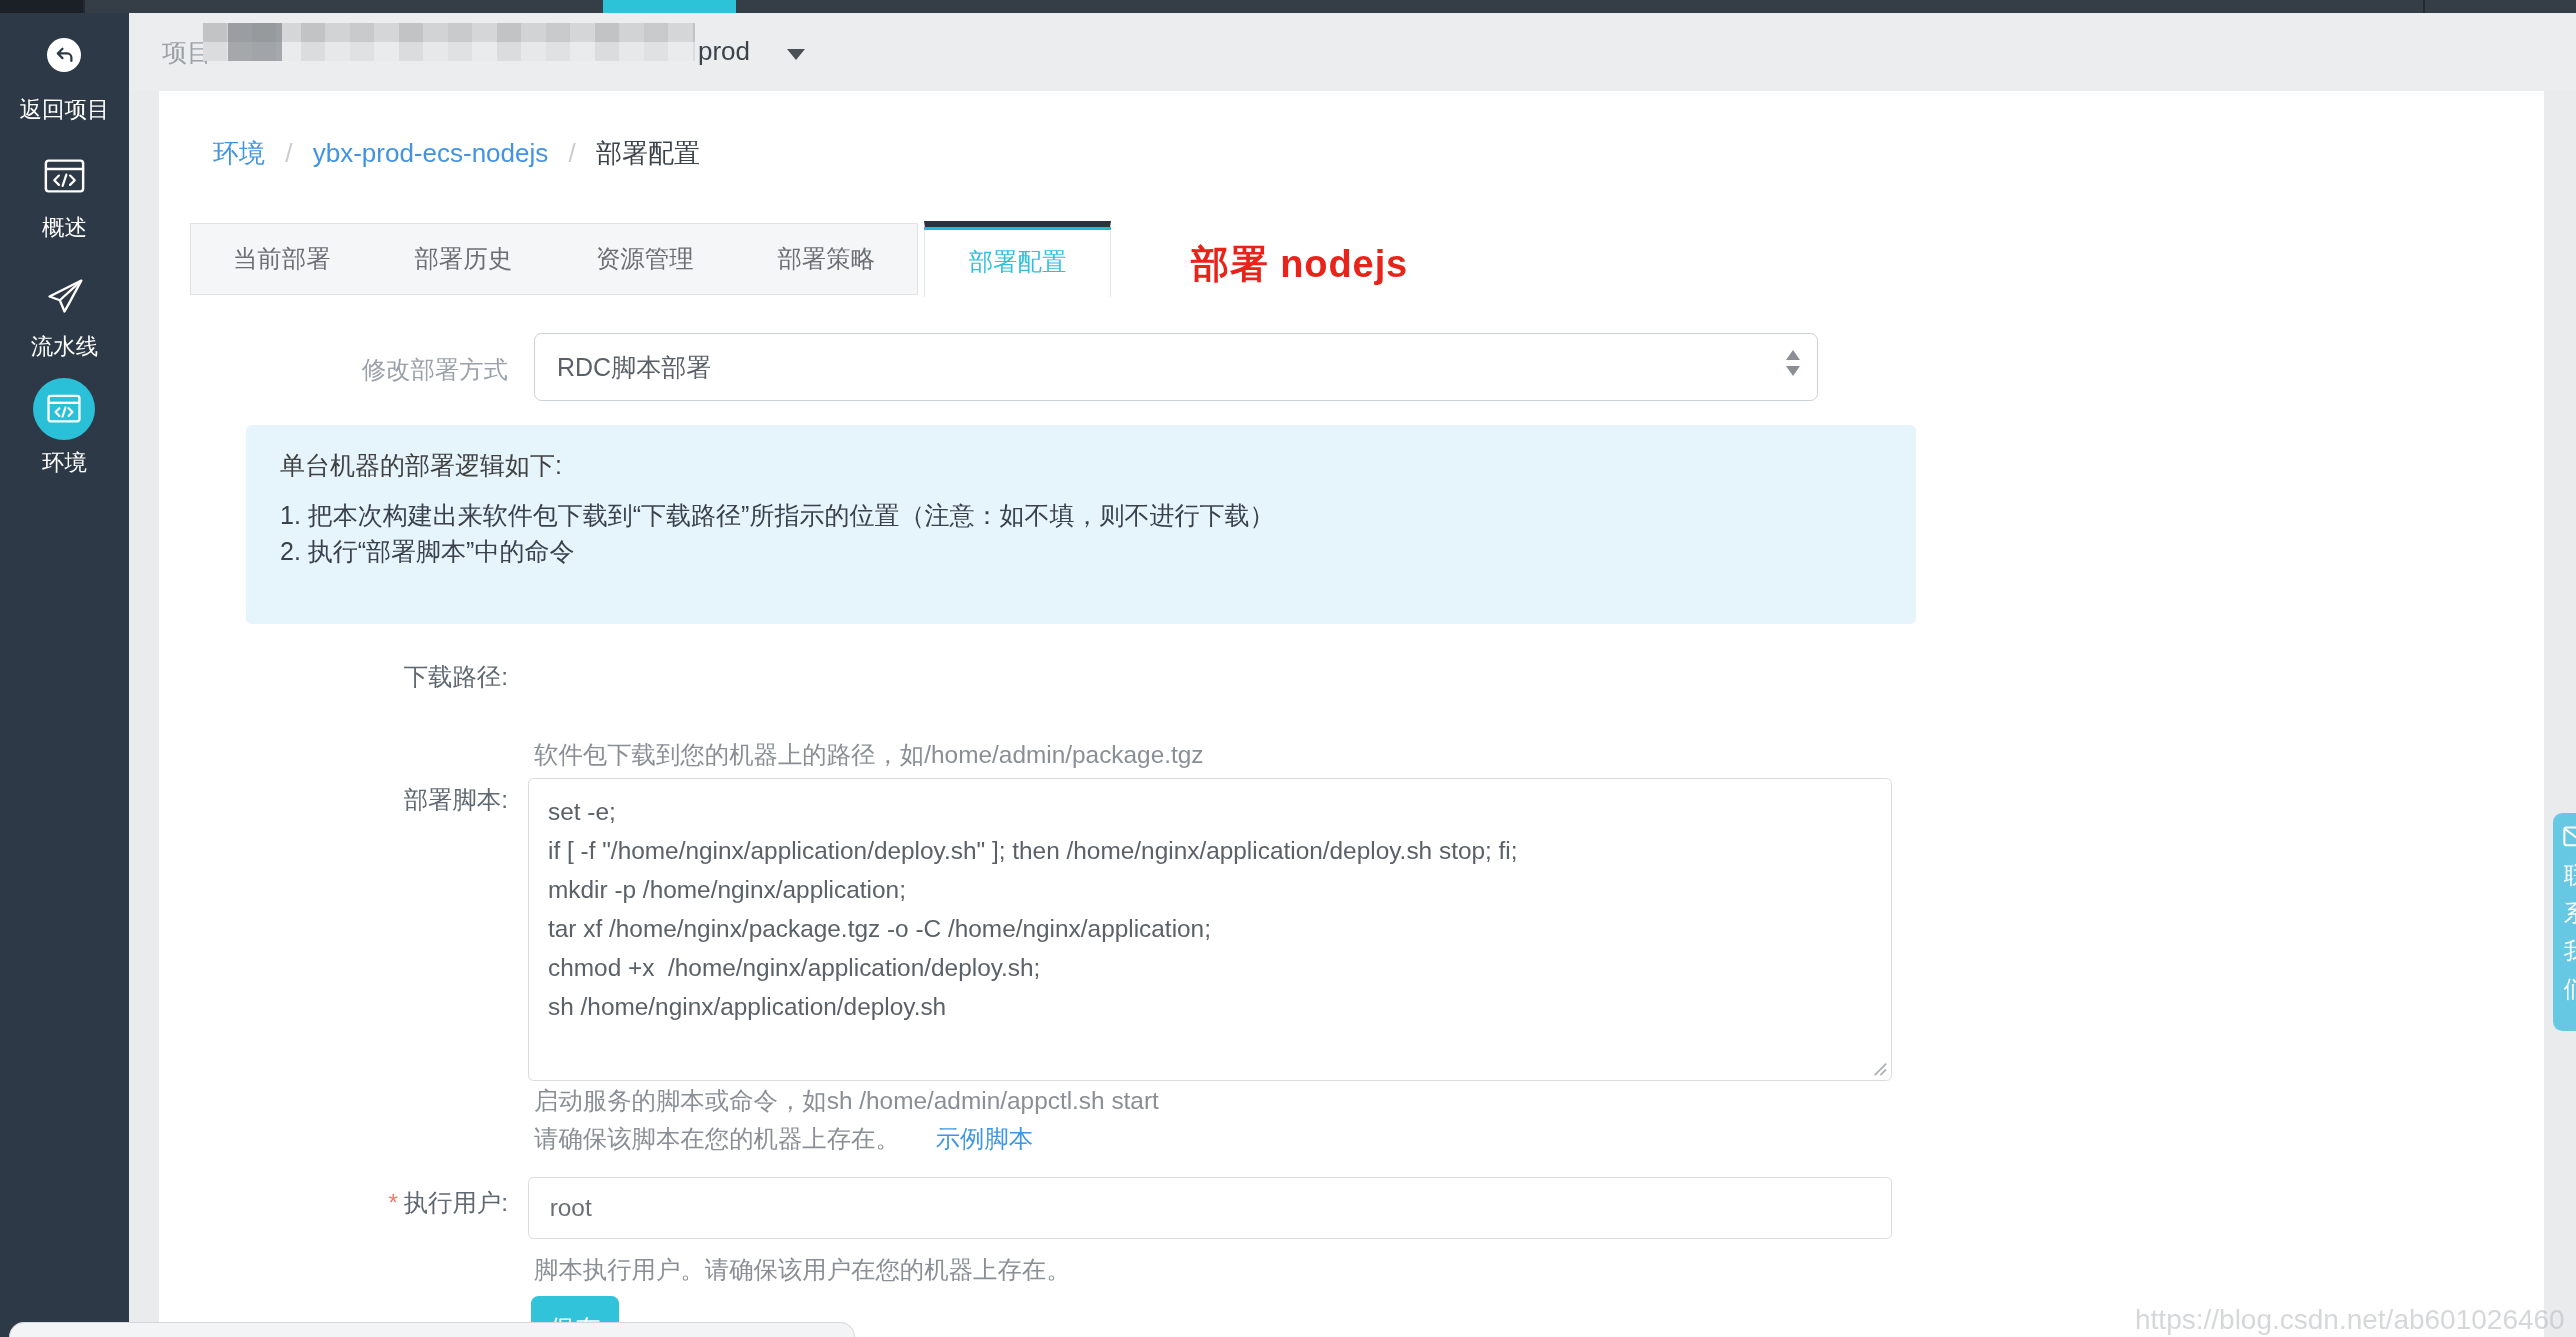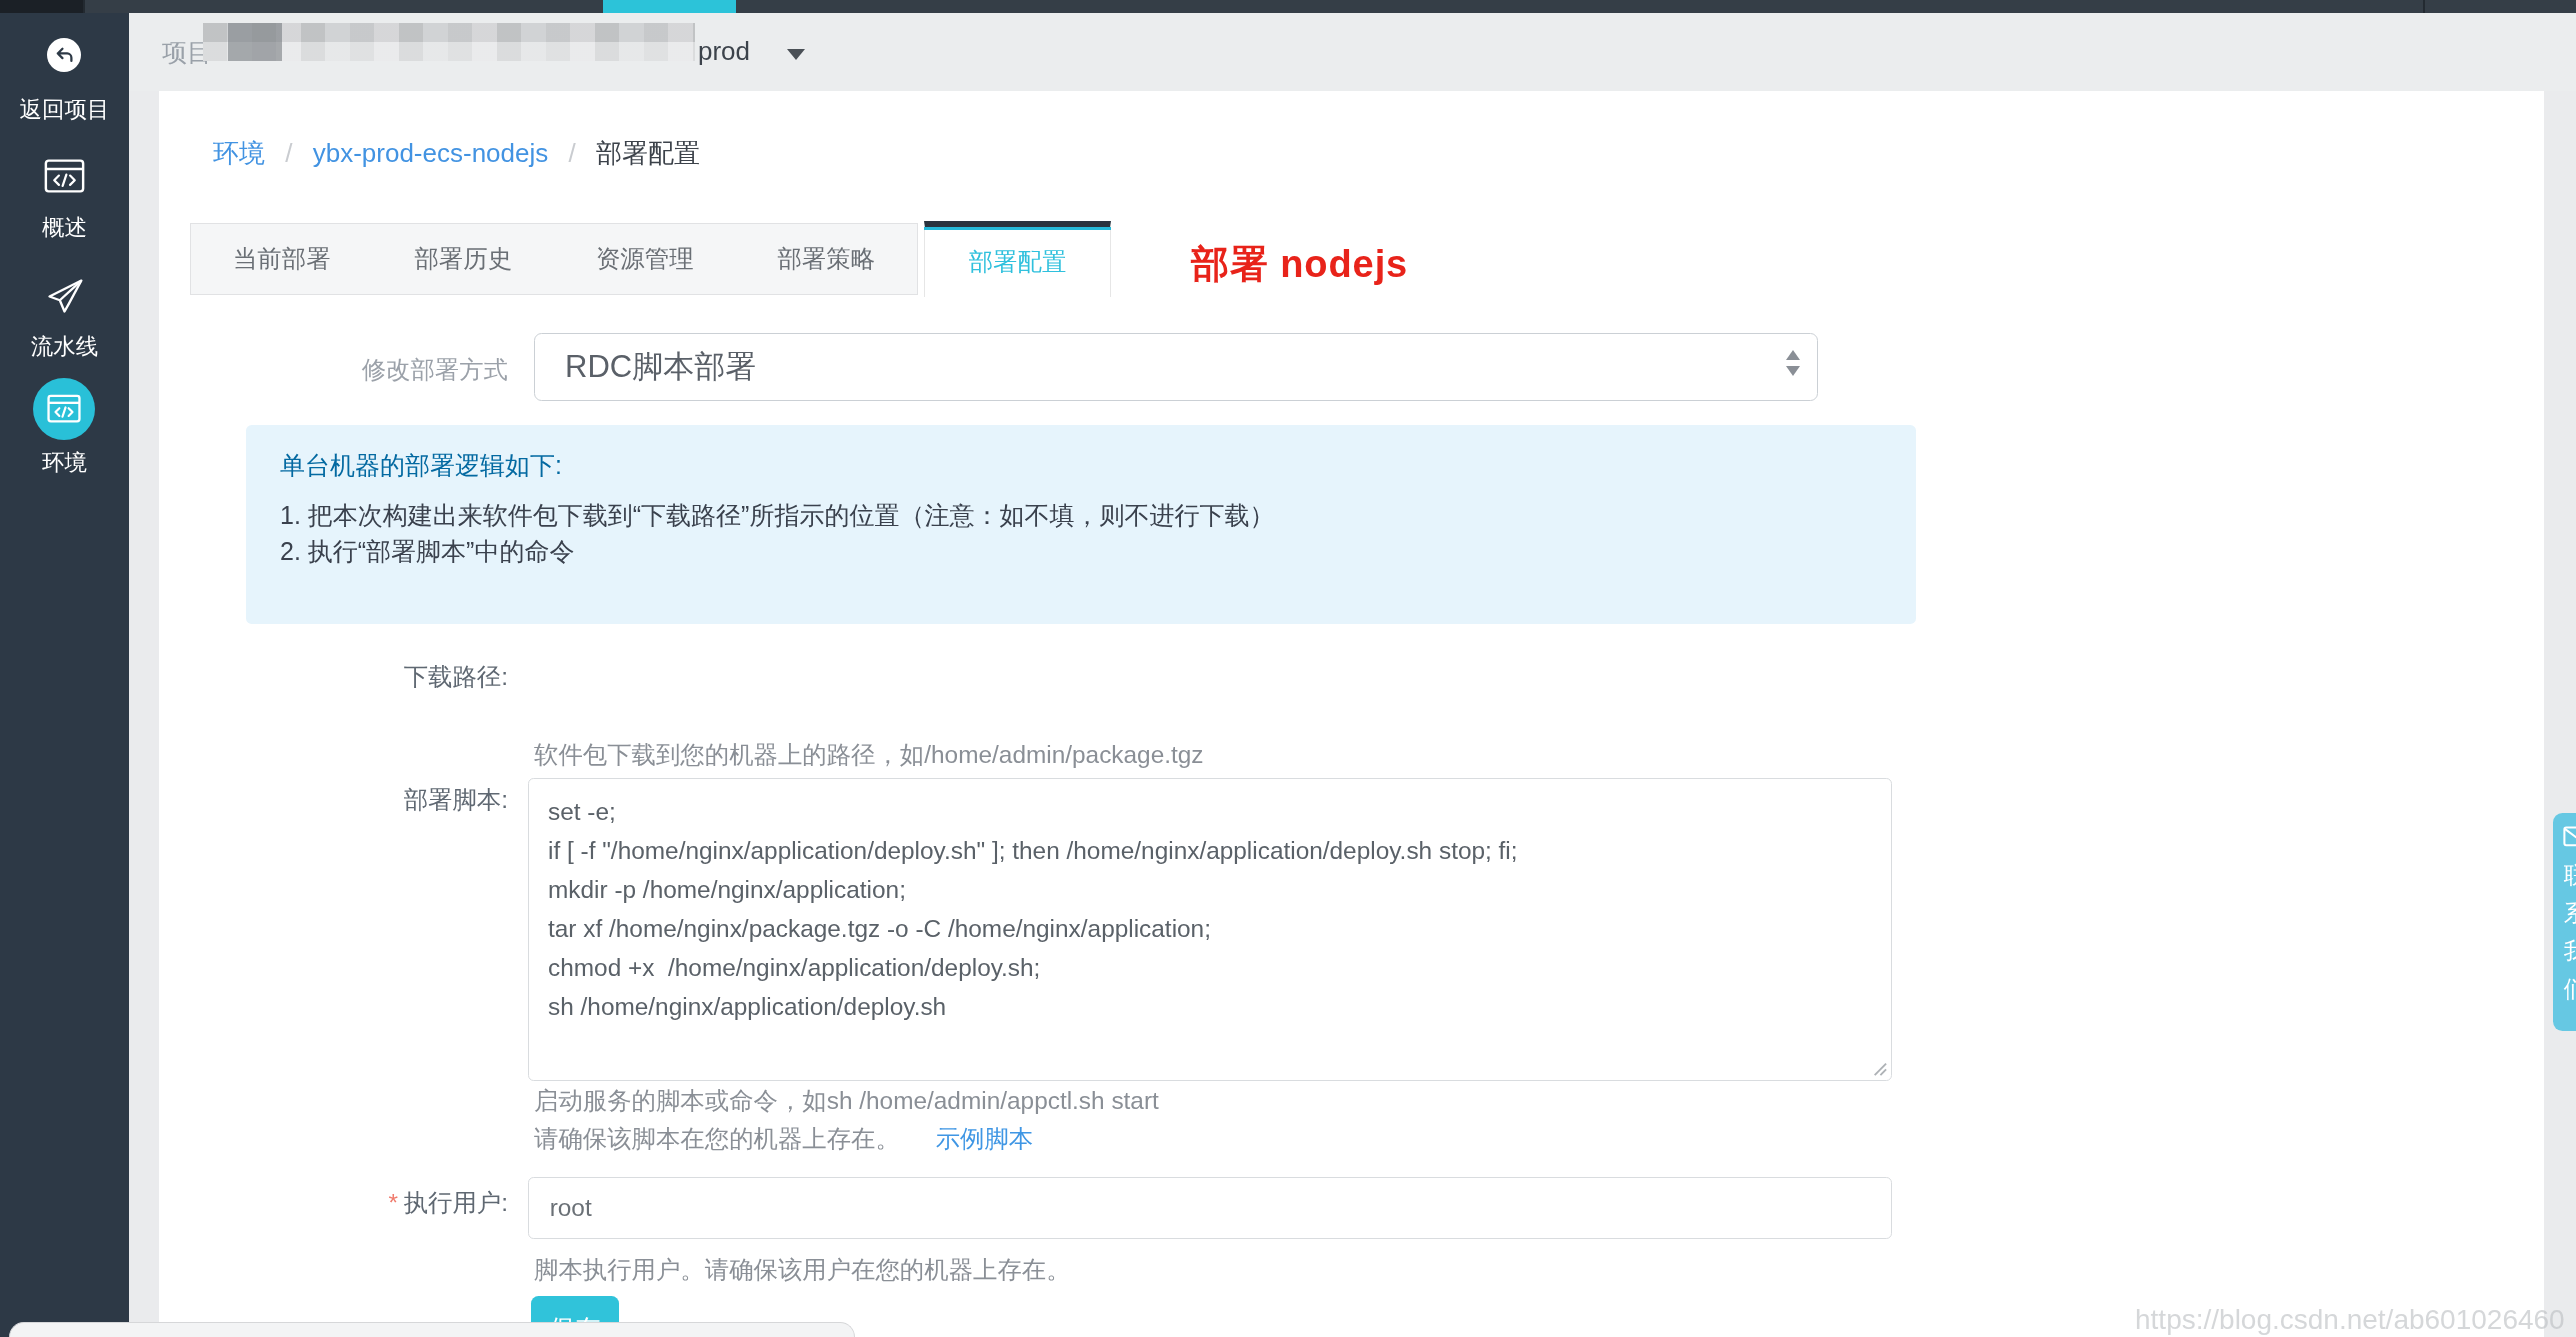--- a/index.html
+++ b/index.html
@@ -50,27 +50,27 @@
   .tab-active .cyanline{position:absolute;left:-0.9px;top:0;width:187px;height:2.8px;background:#25b8d8;}
   .tab-active .txt{position:absolute;left:0;top:0;width:100%;height:100%;display:flex;align-items:center;justify-content:center;
     font-size:24.4px;color:#2fc0dd;}
   .annotation{position:absolute;left:1032px;top:148px;font-size:38px;font-weight:bold;color:#e8231a;letter-spacing:0.9px;}
   
   .flabel{position:absolute;width:310px;text-align:right;font-size:24.4px;color:#5f6872;}
   .flabel.light{color:#9ba1a9;}
   .req{color:#f07b6d;margin-right:5.6px;font-size:24.4px;}
   .select{position:absolute;left:375px;top:242px;width:1284px;height:68px;background:#fff;
     border:0.9px solid #cbd0d5;border-radius:7.5px;box-sizing:border-box;cursor:pointer;
-    display:flex;align-items:center;padding-left:30px;font-size:31px;color:#5a6068;}
+    display:flex;align-items:center;padding-left:22px;font-size:25px;color:#5a6068;}
   .spinner{position:absolute;right:17px;top:16px;display:flex;flex-direction:column;gap:5.6px;}
   .spin-up{width:0;height:0;border-left:7.5px solid transparent;border-right:7.5px solid transparent;border-bottom:10.3px solid #8a8f96;}
   .spin-dn{width:0;height:0;border-left:7.5px solid transparent;border-right:7.5px solid transparent;border-top:10.3px solid #8a8f96;}
   .infobox{position:absolute;left:87px;top:334px;width:1670px;height:199px;background:#e6f4fc;border-radius:5.6px;
     box-sizing:border-box;padding:24.4px 0 0 34px;font-size:25px;color:#3a414d;line-height:32px;}
-  .ib-title{color:#0369a1;margin-bottom:17px;}
+  .ib-title{color:#404040;margin-bottom:17px;}
   .ib-line{margin-bottom:1.9px;line-height:34px;}
   .ib-footer{margin-top:22.5px;}
   .ib-link{color:#4aa3d9;cursor:pointer;}
   .tinput{position:absolute;left:369px;width:1364px;height:62px;background:#fff;border:0.9px solid #d9dcdf;border-radius:5.6px;
     box-sizing:border-box;padding:0 0 0 20.7px;font-size:24.4px;color:#6a7076;
     font-family:"Liberation Sans","DejaVu Sans",sans-serif;outline:none;}
   .help{position:absolute;left:375px;font-size:24.4px;color:#8a8f96;}
   .script-wrap{position:absolute;left:369px;top:687px;width:1364px;height:303px;}
   .script-area{width:100%;height:100%;box-sizing:border-box;border:0.9px solid #d9dcdf;border-radius:5.6px;resize:none;
     padding:13px 19px;font-size:24.4px;line-height:39px;color:#5a6168;background:#fff;outline:none;

